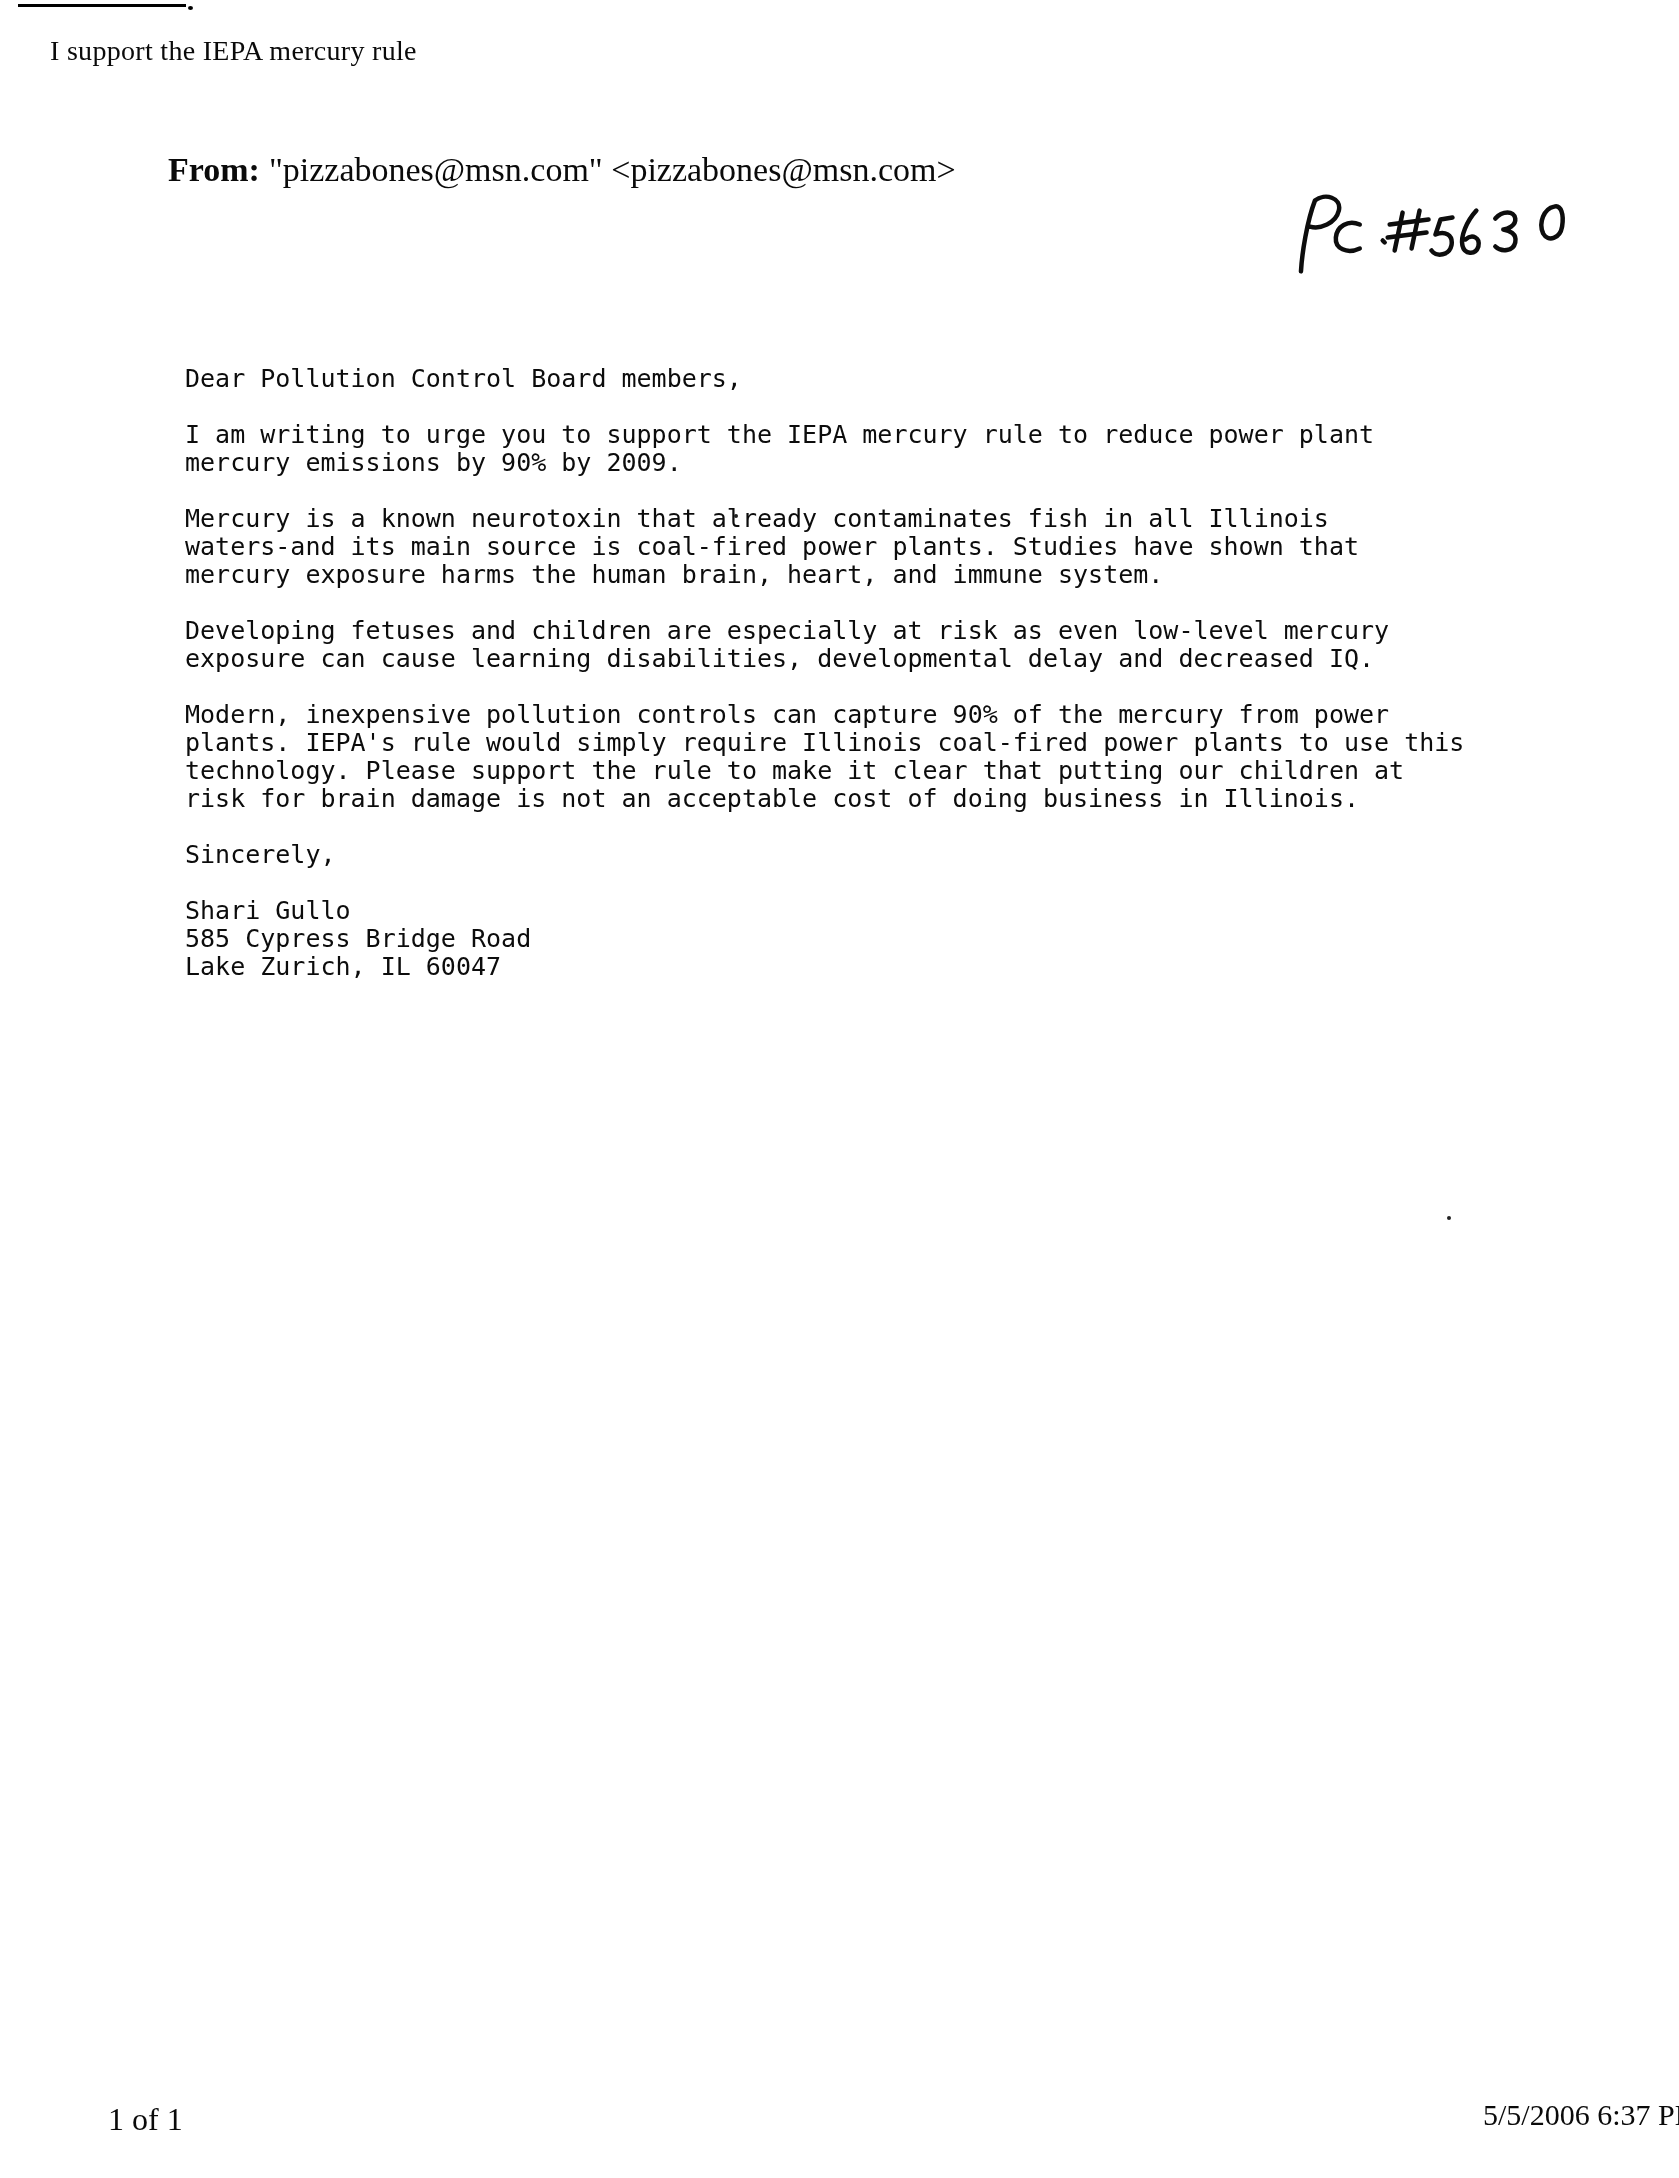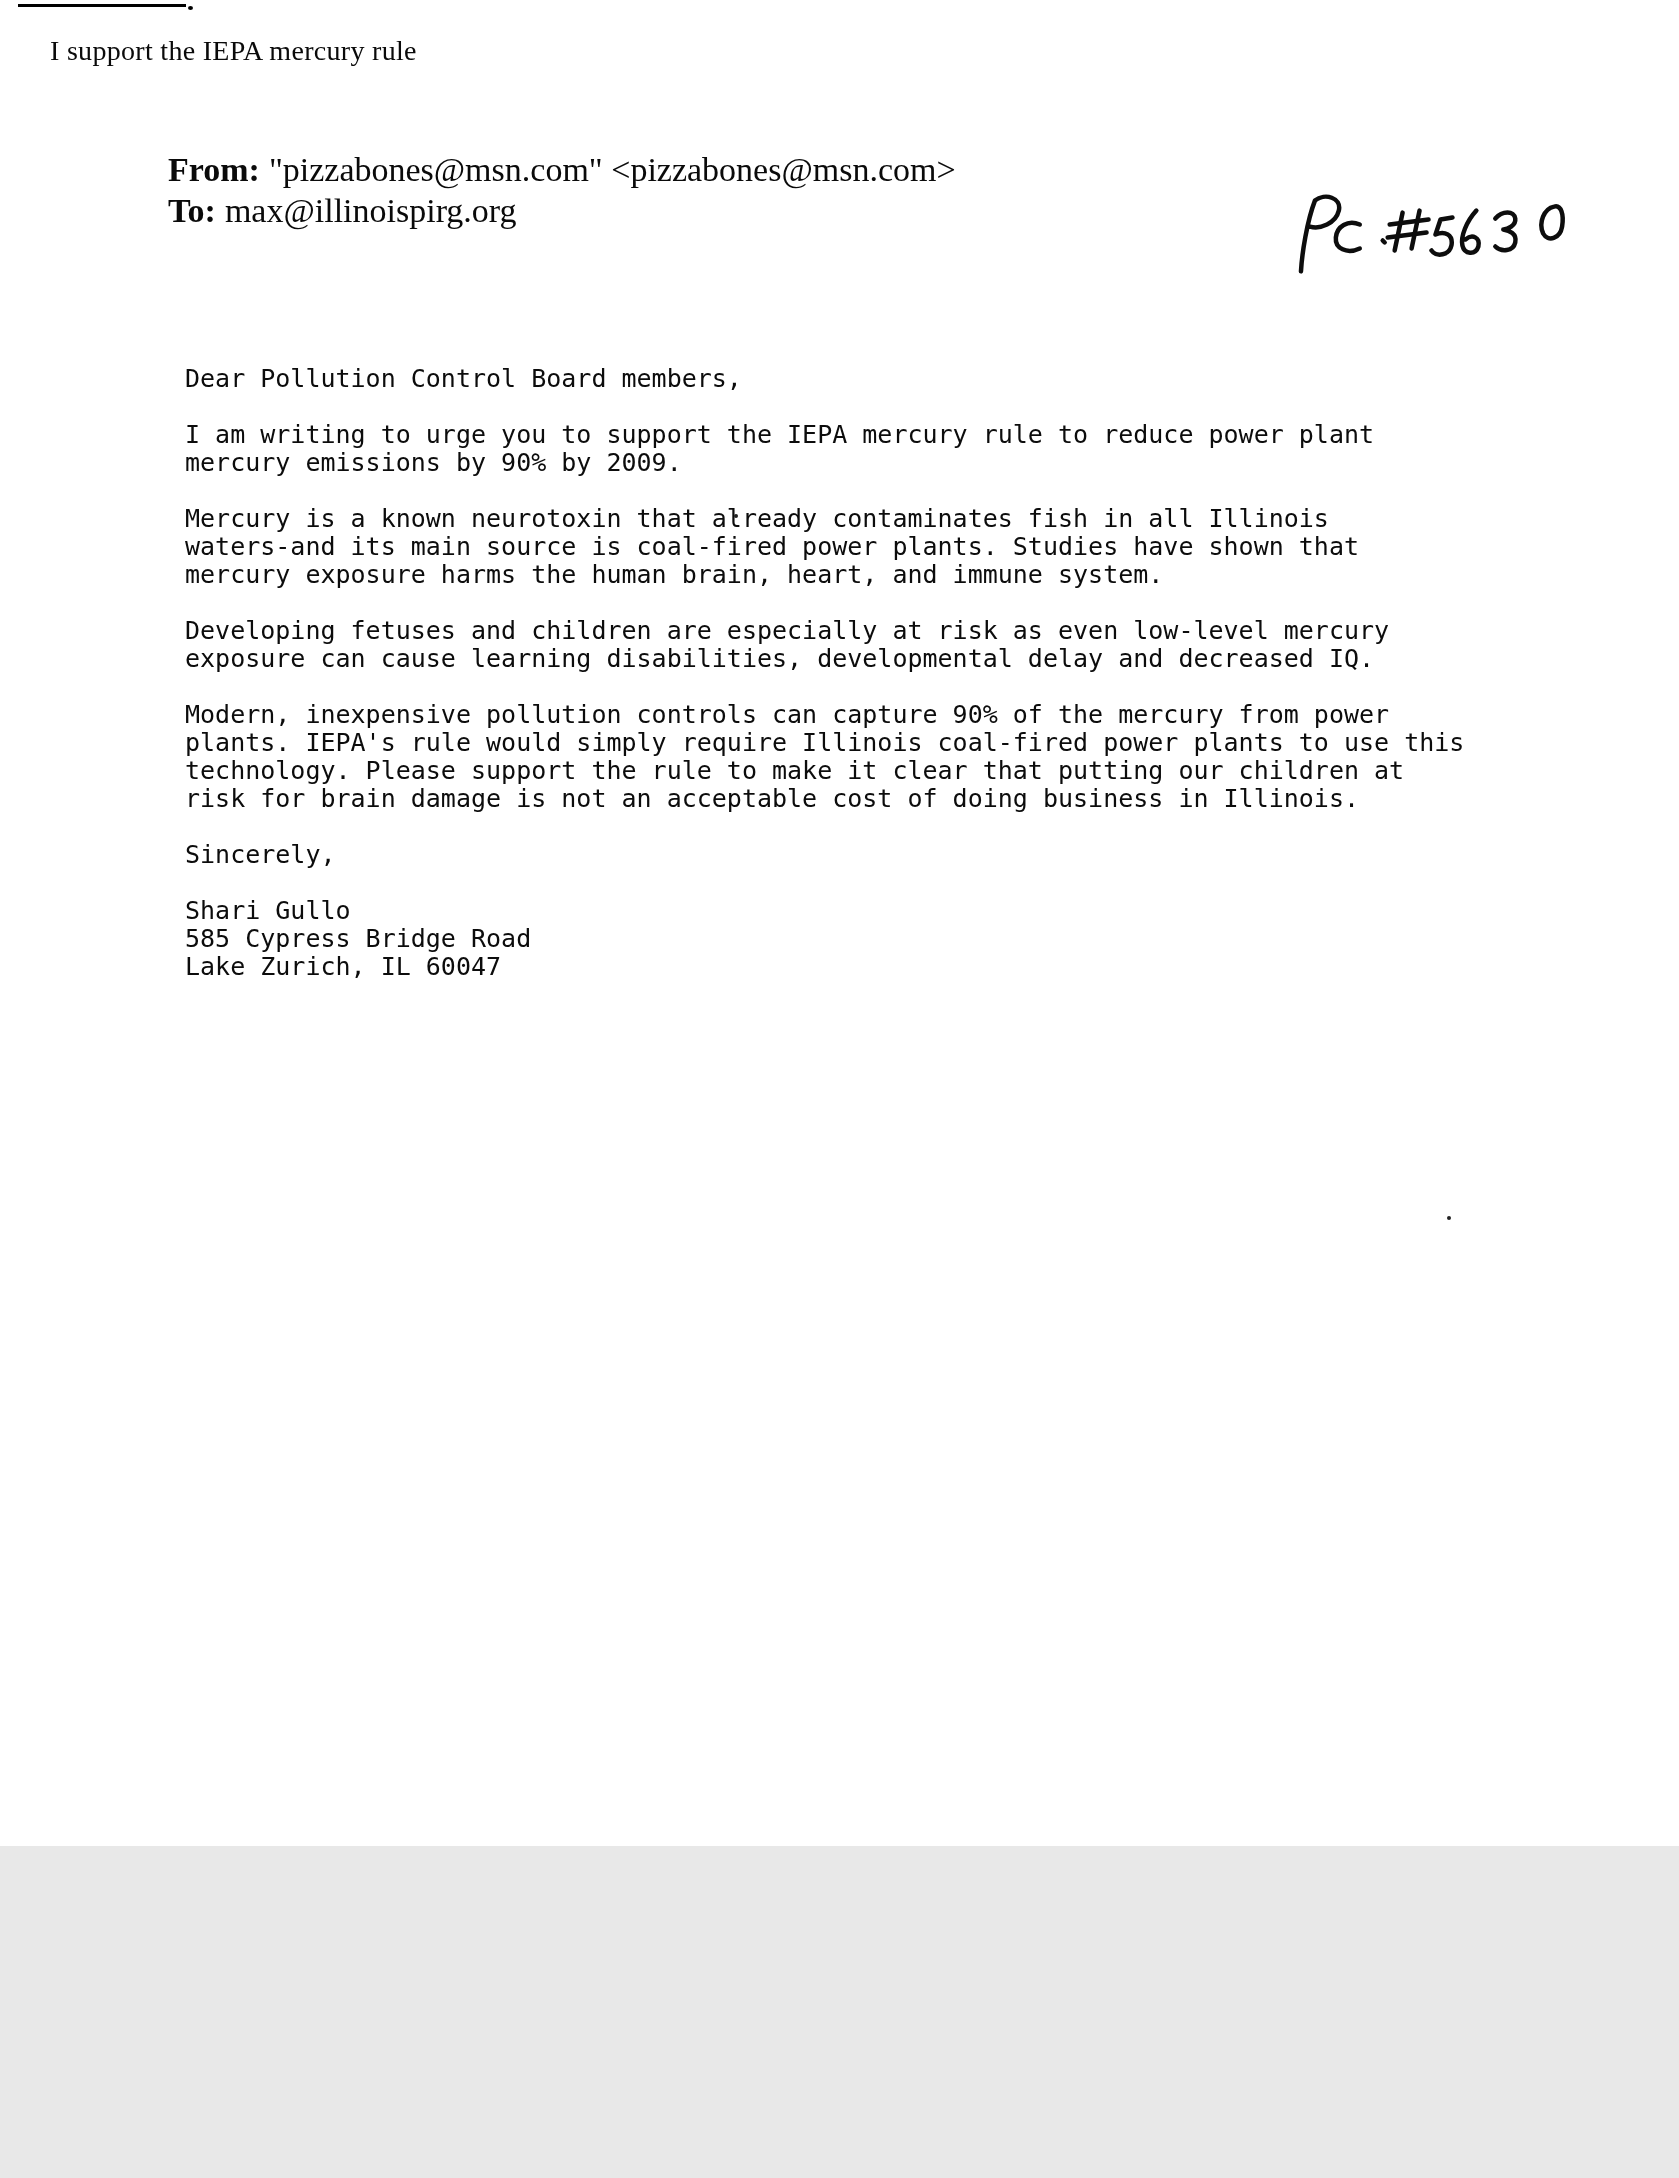--- a/index.html
+++ b/index.html
@@ -1,19 +1,19 @@
 <!DOCTYPE html>
 <html><head>
 <meta charset="utf-8">
 <style>
   html, body { margin: 0; padding: 0; background: #e8e8e8; }
   .page {
     position: relative;
     width: 1679px;
-    height: 1846px;
+    height: 2178px;
     background: #ffffff;
     overflow: hidden;
     color: #0a0a0a;
   }
 
   
   .top-rule {
     position: absolute;
     left: 18px; top: 4px;
     width: 168px; height: 3px;
@@ -94,21 +94,20 @@
 
 <div class="page">
 
   <div class="top-rule"></div>
   <div class="top-rule-dot"></div>
 
   <div class="page-header">I support the IEPA mercury rule</div>
 
   <div class="email-headers">
     <p><b>From:</b><span>"pizzabones@msn.com" &lt;pizzabones@msn.com&gt;</span></p>
-    <p><b>To:</b><span>max@illinoispirg.org</span></p>
   </div>
 
   <svg class="handwriting" viewBox="0 0 300 90" role="img">
     <title>PC # 5630</title>
     <g stroke="#0d0d0d" stroke-width="4.5" fill="none" stroke-linecap="round" stroke-linejoin="round">
 
       <path d="M11,80 C12,62 17,30 25,9 C35,1 52,6 49,19 C46,32 30,38 20,35"></path>
 
       <path d="M70,33 C58,28 47,35 46,46 C45,57 57,63 70,57"></path>
 

